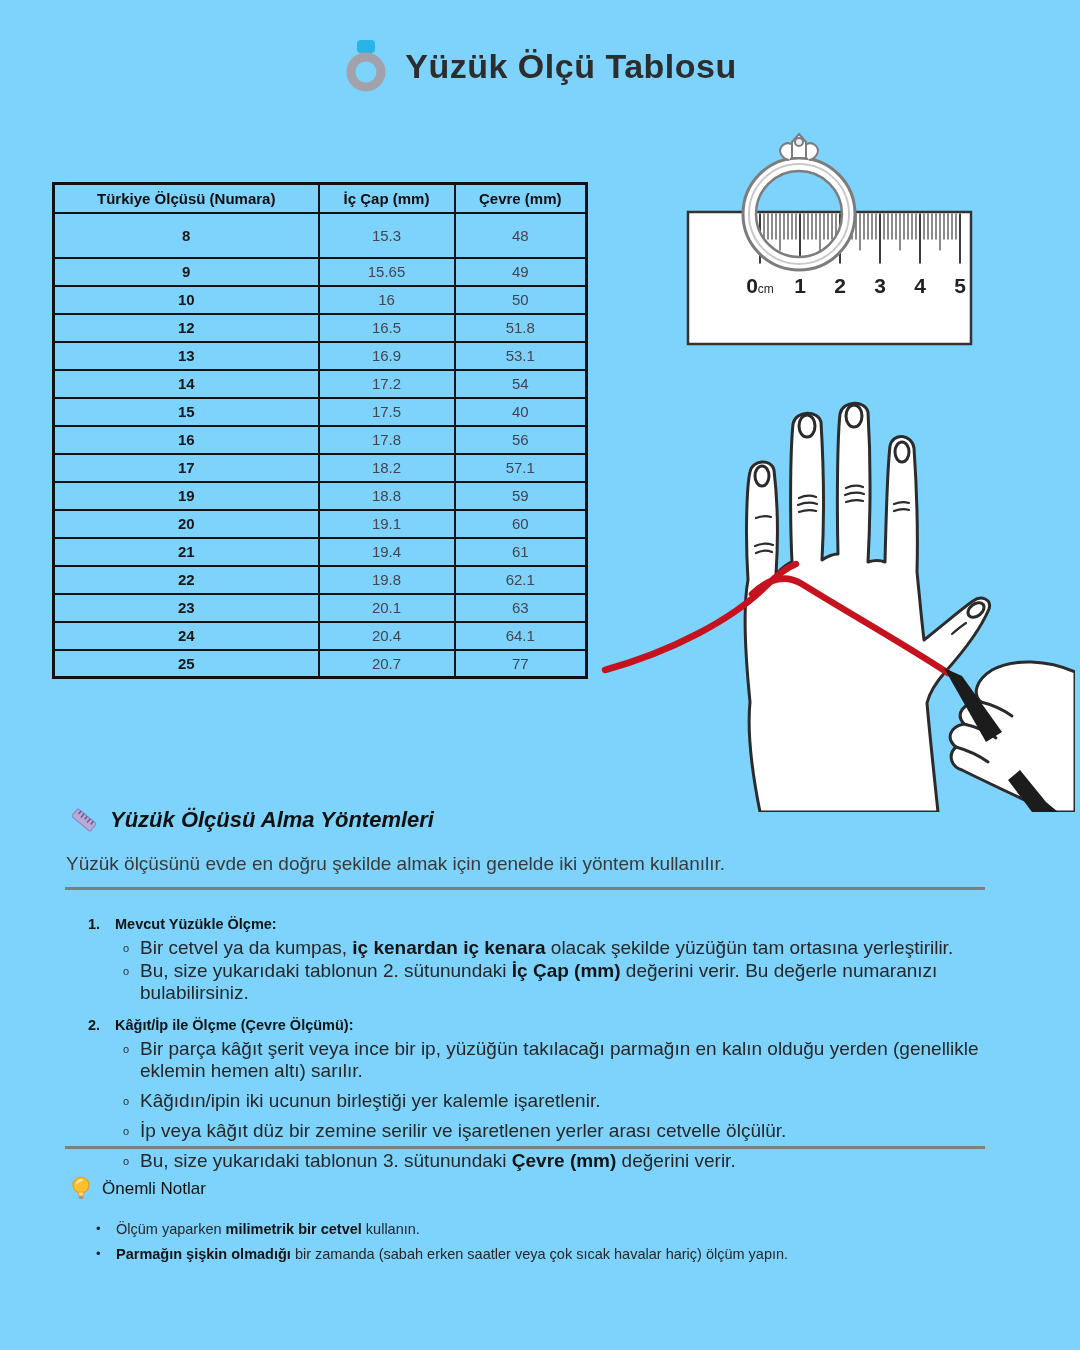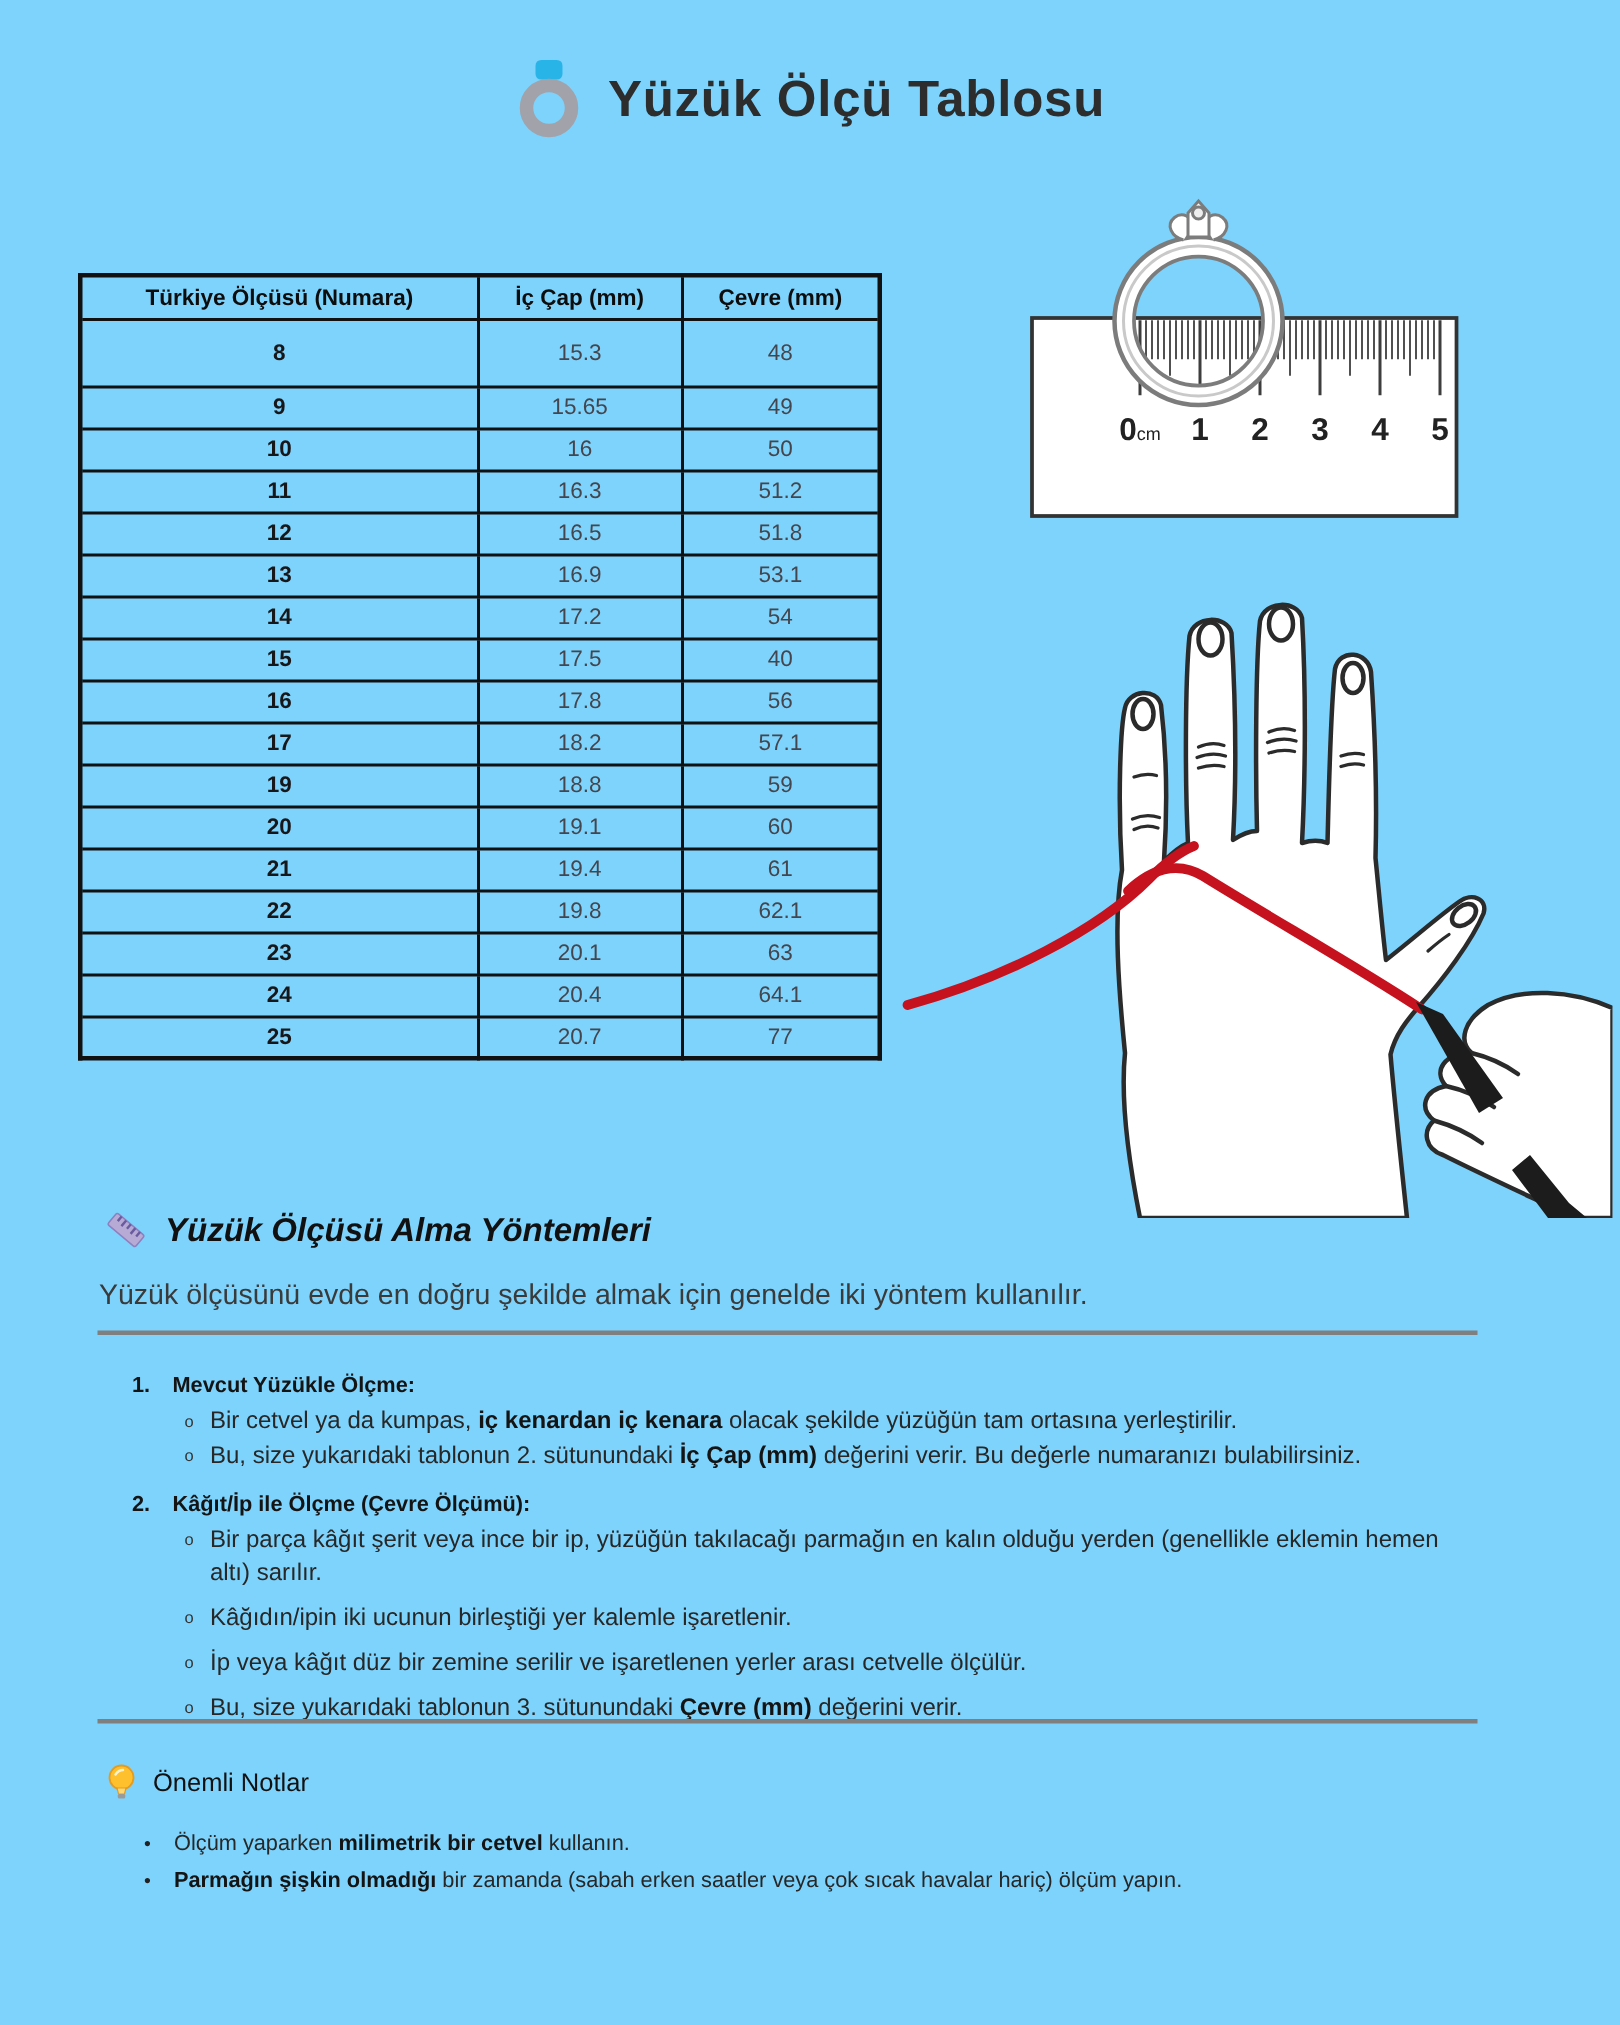--- a/index.html
+++ b/index.html
@@ -49,21 +49,21 @@
 
   .methods-list { position:absolute; left:88px; top:916px; width:900px; list-style:none; }
   .method-item { margin-bottom:13px; }
   .m-head { display:flex; font-size:14.5px; font-weight:700; color:#141414; margin-bottom:5px; }
   .m-num { width:27px; }
   .m-bullets .sub-bullet { display:flex; align-items:flex-start; }
   .m-bullets .sub-marker {
     width:28px; margin-left:24px; text-align:center; font-size:11px; color:#333;
     line-height:22px; flex:none;
   }
-  .m-bullets p { font-size:16px; color:#272727; line-height:22px; }
+  .m-bullets p { font-size:19px; color:#272727; line-height:22px; }
   .m-bullets p b { color:#141414; }
   .method-item.spaced .sub-bullet { margin-bottom:8px; }
   .method-item.tight .sub-bullet { margin-bottom:1px; }
 
   
   .notes-head { left:70px; top:1176px; }
   .notes-head h2 { font-size:17px; font-weight:400; color:#111; }
   .notes-list { position:absolute; left:92px; top:1218px; width:900px; }
   .note-item { display:flex; align-items:flex-start; margin-bottom:3px; }
   .note-marker { width:24px; text-align:left; padding-left:4px; font-size:13px; color:#222; line-height:22px; flex:none; }
@@ -105,25 +105,20 @@
           </tr>
           <tr>
             <td>9</td>
             <td>15.65</td>
             <td>49</td>
           </tr>
           <tr>
             <td>10</td>
             <td>16</td>
             <td>50</td>
-          </tr>
-          <tr>
-            <td>11</td>
-            <td>16.3</td>
-            <td>51.2</td>
           </tr>
           <tr>
             <td>12</td>
             <td>16.5</td>
             <td>51.8</td>
           </tr>
           <tr>
             <td>13</td>
             <td>16.9</td>
             <td>53.1</td>

